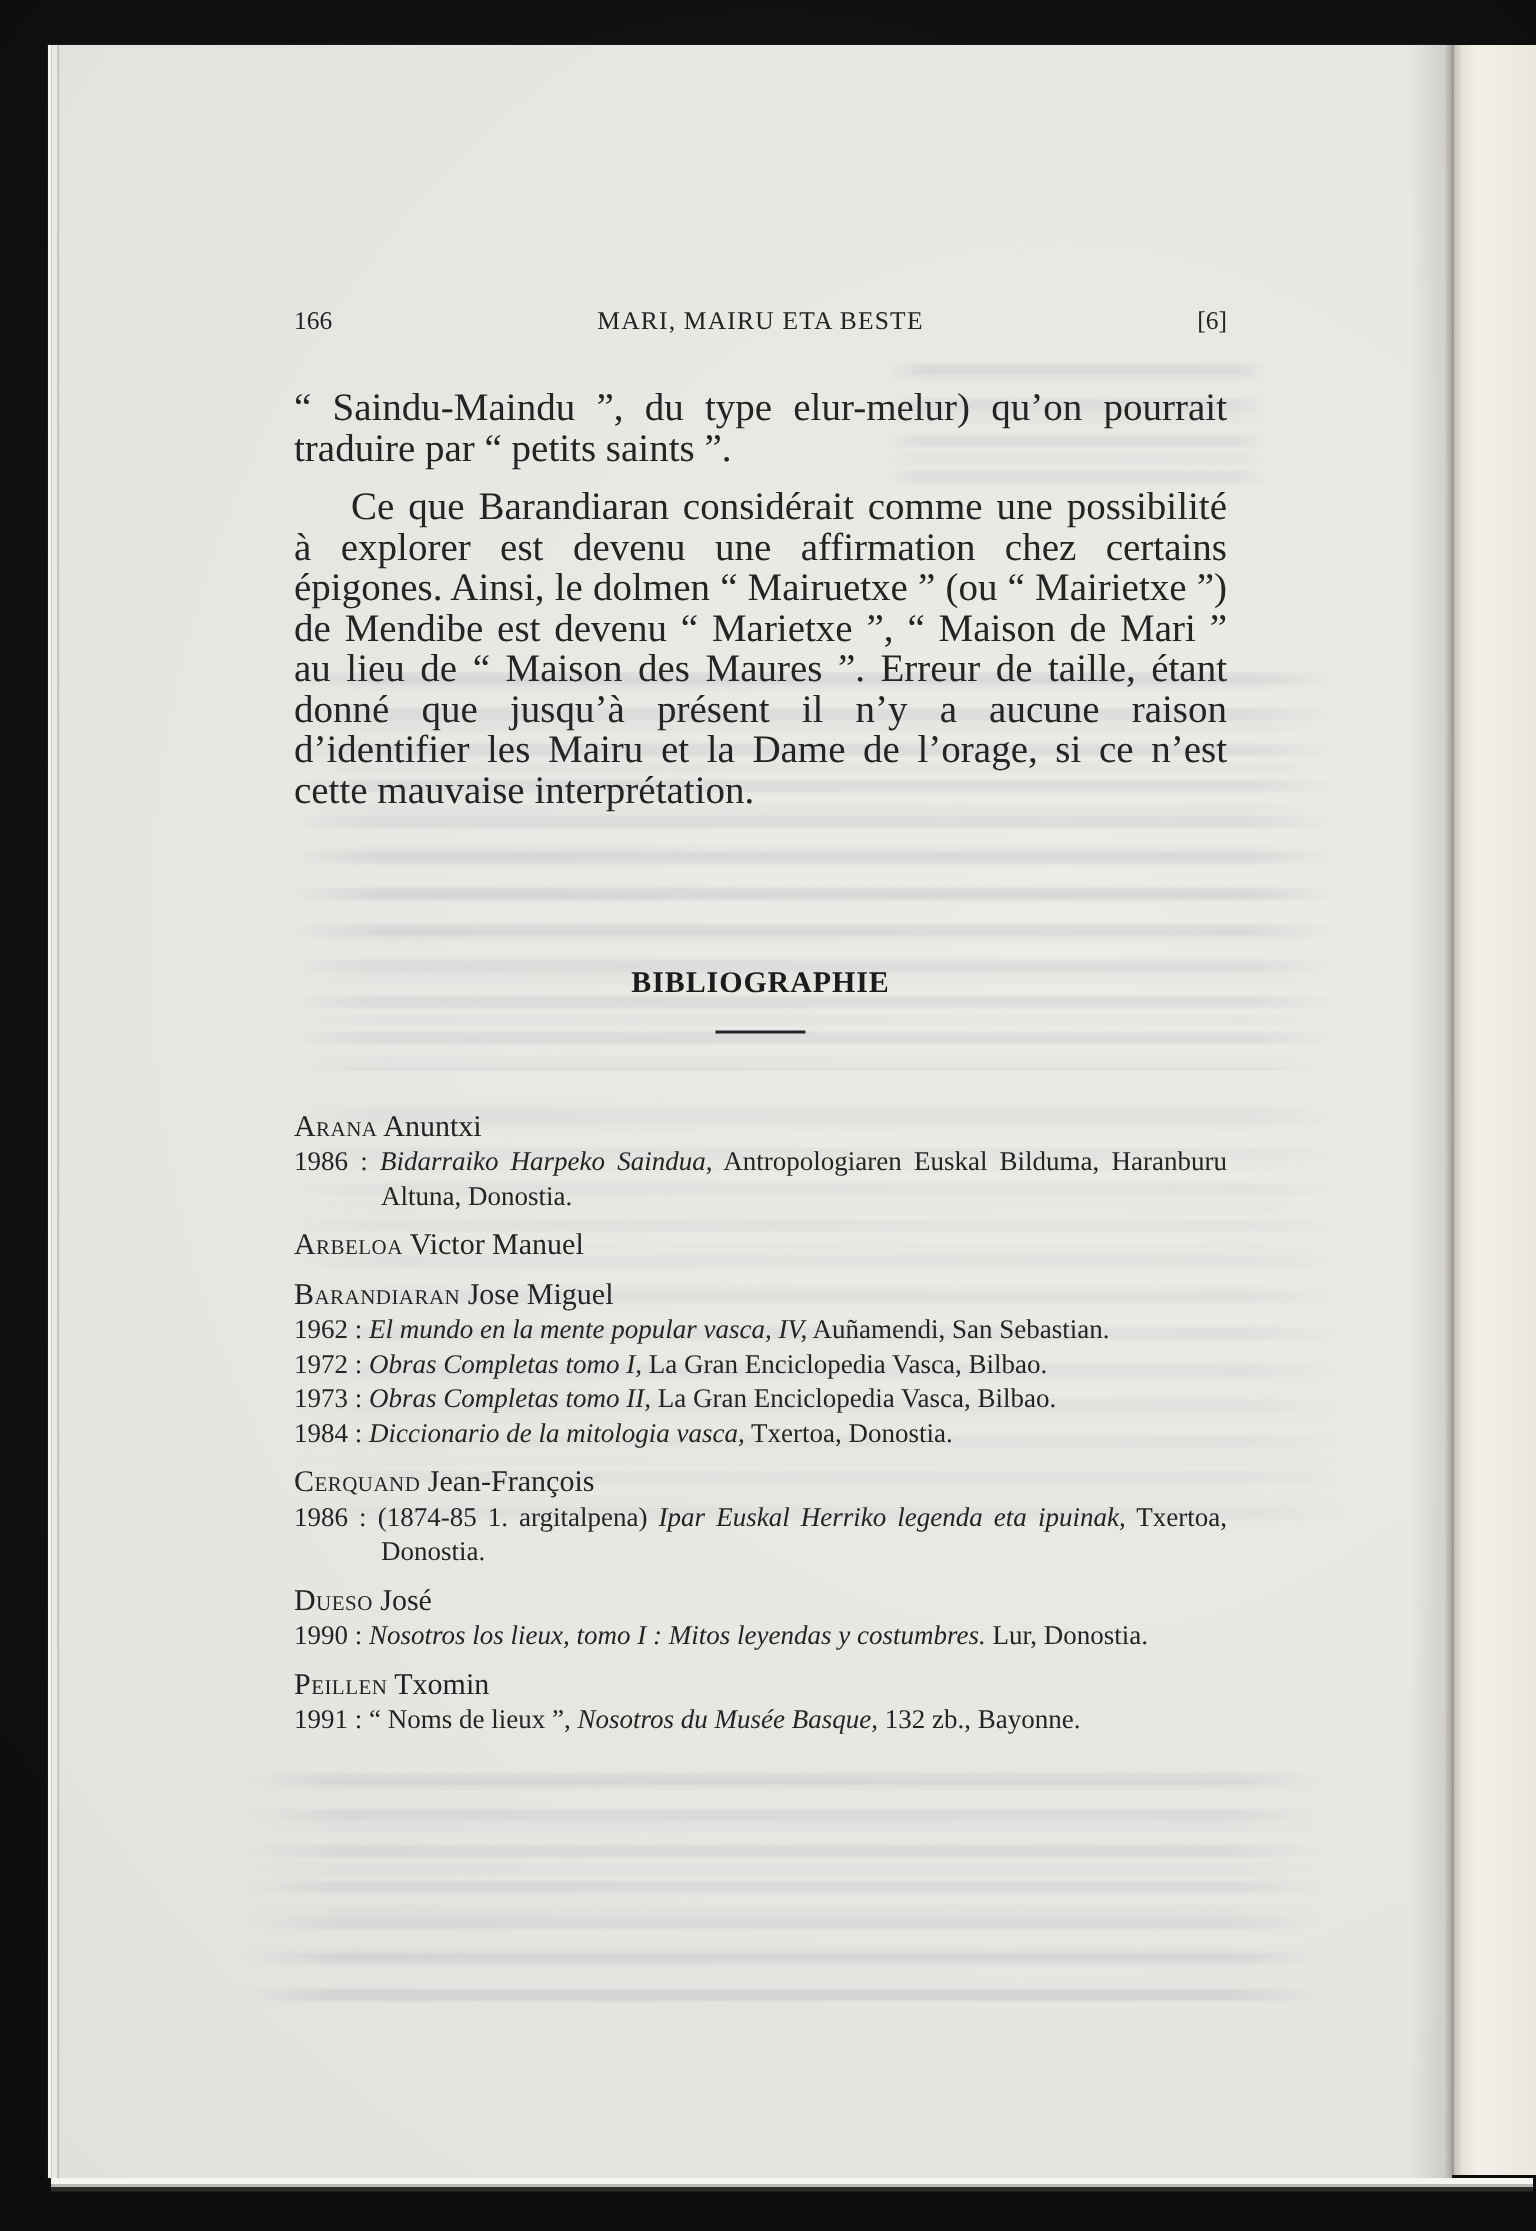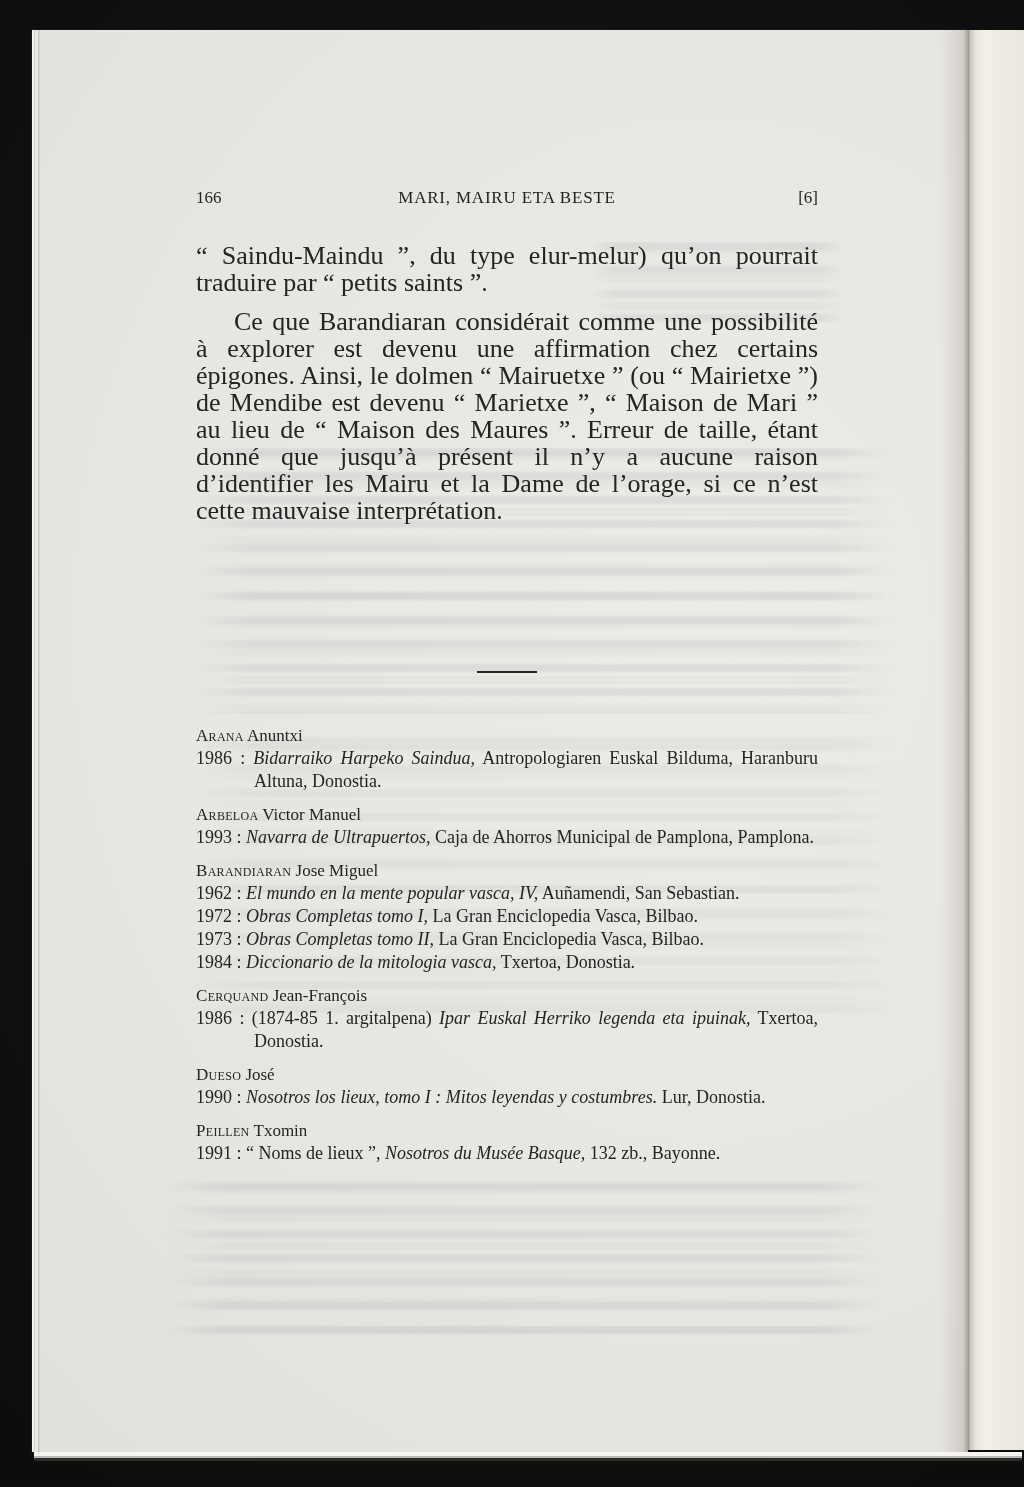--- a/index.html
+++ b/index.html
@@ -49,42 +49,42 @@
     -webkit-mask-image:linear-gradient(90deg, rgba(0,0,0,0) 0%, #000 9%, #000 91%, rgba(0,0,0,0) 100%);
             mask-image:linear-gradient(90deg, rgba(0,0,0,0) 0%, #000 9%, #000 91%, rgba(0,0,0,0) 100%);
     filter:blur(1.1px);
   }
   .g1{left:560px;top:212px;width:252px;height:82px;opacity:.8;}
   .g2{left:160px;top:418px;width:702px;height:266px;opacity:.9;}
   .g3{left:160px;top:700px;width:702px;height:290px;opacity:.5;background-position:0 11px;}
   .g4{left:130px;top:1146px;width:722px;height:162px;opacity:.85;background-position:0 6px;}
 
   
-  .content{position:absolute;left:164px;top:0;width:622px;height:100%;z-index:2;color:#242424;text-decoration:underline;}
+  .content{position:absolute;left:164px;top:16px;width:622px;height:100%;z-index:2;color:#242424;text-decoration:underline;}
 
   .header{position:absolute;top:158px;left:0;width:100%;height:20px;font-size:17px;line-height:20px;}
   .header .pg{position:absolute;left:0;}
   .header .run{position:absolute;left:50%;transform:translateX(-50%);letter-spacing:.8px;white-space:nowrap;}
   .header .ref{position:absolute;right:0;}
 
   .paras{position:absolute;top:212px;left:0;width:100%;}
   .para{margin:0;font-size:26px;line-height:27px;text-align:justify;}
   .p-indent{margin-top:12px;text-indent:38px;}
 
   .bib-head{
     position:absolute;top:598px;left:0;width:100%;margin:0;
     text-align:center;font-size:20px;font-weight:bold;letter-spacing:.6px;color:#1c1c1c;
   }
   .bib-rule{
     position:absolute;top:641px;left:50%;transform:translateX(-50%);
     width:60px;height:2px;background:#23232b;
   }
 
   .entries{position:absolute;top:694px;left:0;width:100%;}
-  .author{margin:10px 0 0 0;font-size:17px;line-height:23px;}
+  .author{margin:10px 0 0 0;font-size:20px;line-height:23px;}
   .author:first-child{margin-top:0;}
   .sc{font-variant:small-caps;letter-spacing:.3px;}
   .work{
     margin:0;font-size:18px;line-height:23px;text-align:justify;
     padding-left:58px;text-indent:-58px;
   }
   .it{font-style:italic;}
 </style>
 </head>
 <body>
@@ -105,35 +105,35 @@
         <span class="pg">166</span>
         <span class="run">MARI, MAIRU ETA BESTE</span>
         <span class="ref">[6]</span>
       </div>
 
       <div class="paras">
         <p class="para">“ Saindu-Maindu ”, du type elur-melur) qu’on pourrait traduire par “ petits saints ”.</p>
         <p class="para p-indent">Ce que Barandiaran considérait comme une possibilité à explorer est devenu une affirmation chez certains épigones. Ainsi, le dolmen “ Mairuetxe ” (ou “ Mairietxe ”) de Mendibe est devenu “ Marietxe ”, “ Maison de Mari ” au lieu de “ Maison des Maures ”. Erreur de taille, étant donné que jusqu’à présent il n’y a aucune raison d’identifier les Mairu et la Dame de l’orage, si ce n’est cette mauvaise interprétation.</p>
       </div>
 
+      <h2 class="bib-head">BIBLIOGRAPHIE</h2>
       <div class="bib-rule"></div>
 
       <div class="entries">
 
         <p class="author">
           <span class="sc">Arana</span>
           <span>Anuntxi</span>
         </p>
         <p class="work"><span>1986</span><span> : </span><span></span><span class="it">Bidarraiko Harpeko Saindua,</span><span> Antropologiaren Euskal Bilduma, Haranburu Altuna, Donostia.</span></p>
 
         <p class="author">
           <span class="sc">Arbeloa</span>
           <span>Victor Manuel</span>
         </p>
-        <p class="work"><span>1993</span><span> : </span><span></span><span class="it">Navarra de Ultrapuertos,</span><span> Caja de Ahorros Municipal de Pamplona, Pamplona.</span></p>
 
         <p class="author">
           <span class="sc">Barandiaran</span>
           <span>Jose Miguel</span>
         </p>
         <p class="work"><span>1962</span><span> : </span><span></span><span class="it">El mundo en la mente popular vasca, IV,</span><span> Auñamendi, San Sebastian.</span></p>
         <p class="work"><span>1972</span><span> : </span><span></span><span class="it">Obras Completas tomo I,</span><span> La Gran Enciclopedia Vasca, Bilbao.</span></p>
         <p class="work"><span>1973</span><span> : </span><span></span><span class="it">Obras Completas tomo II,</span><span> La Gran Enciclopedia Vasca, Bilbao.</span></p>
         <p class="work"><span>1984</span><span> : </span><span></span><span class="it">Diccionario de la mitologia vasca,</span><span> Txertoa, Donostia.</span></p>
 

